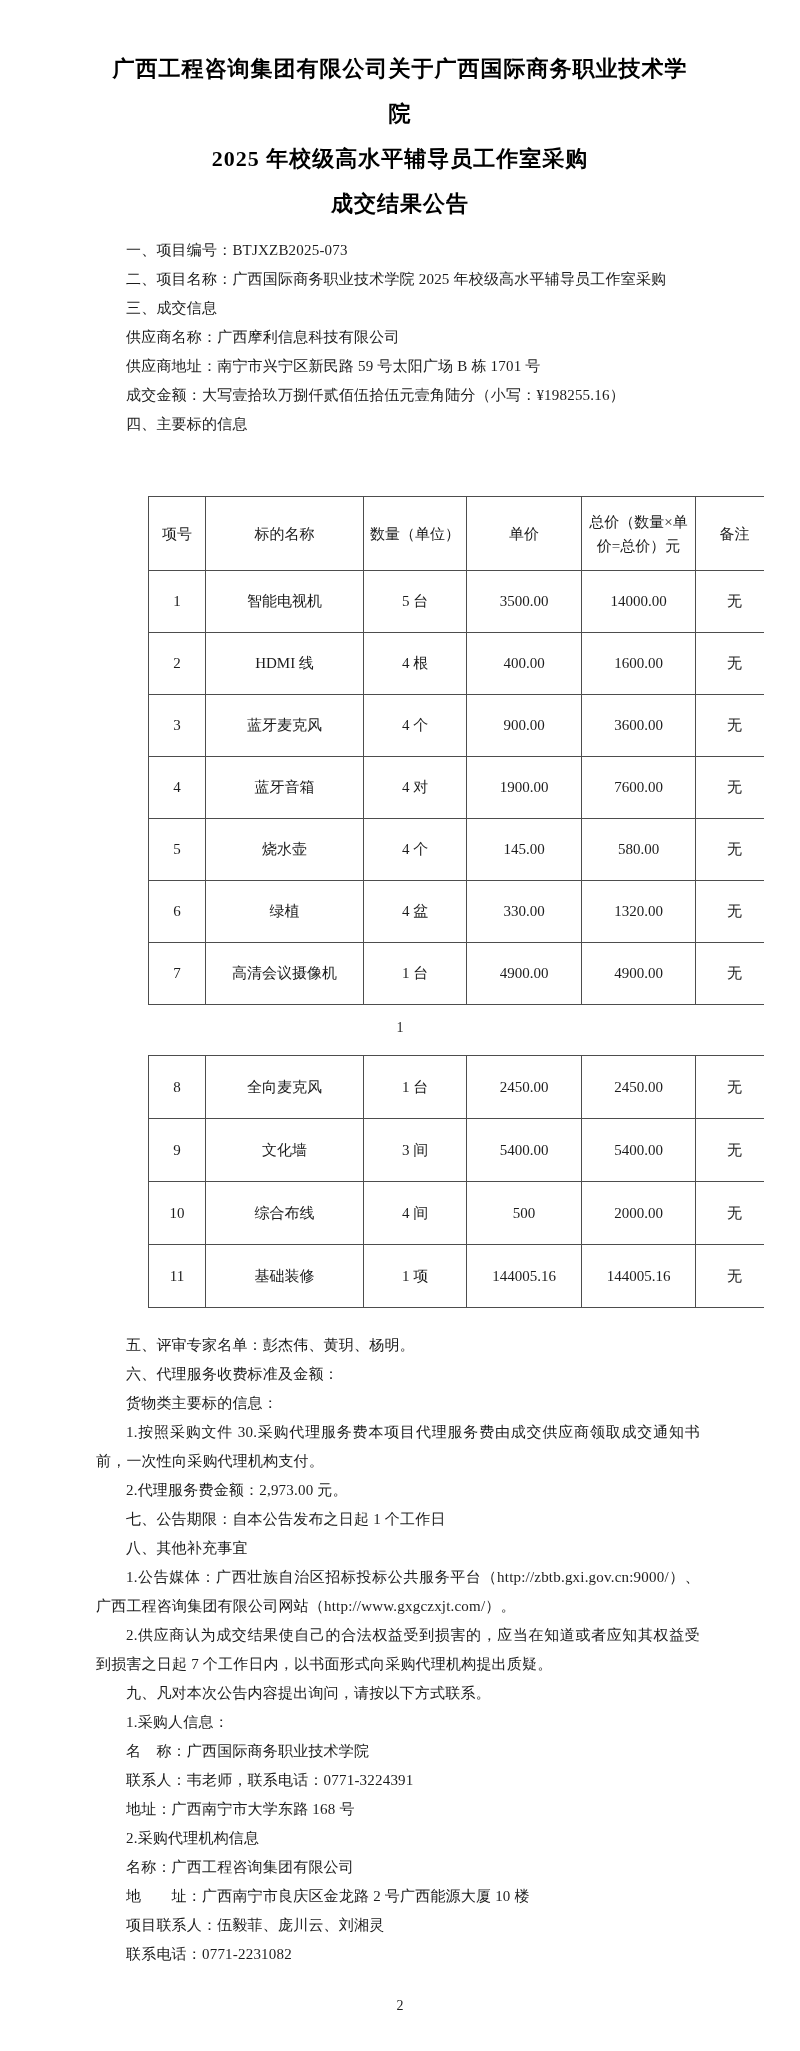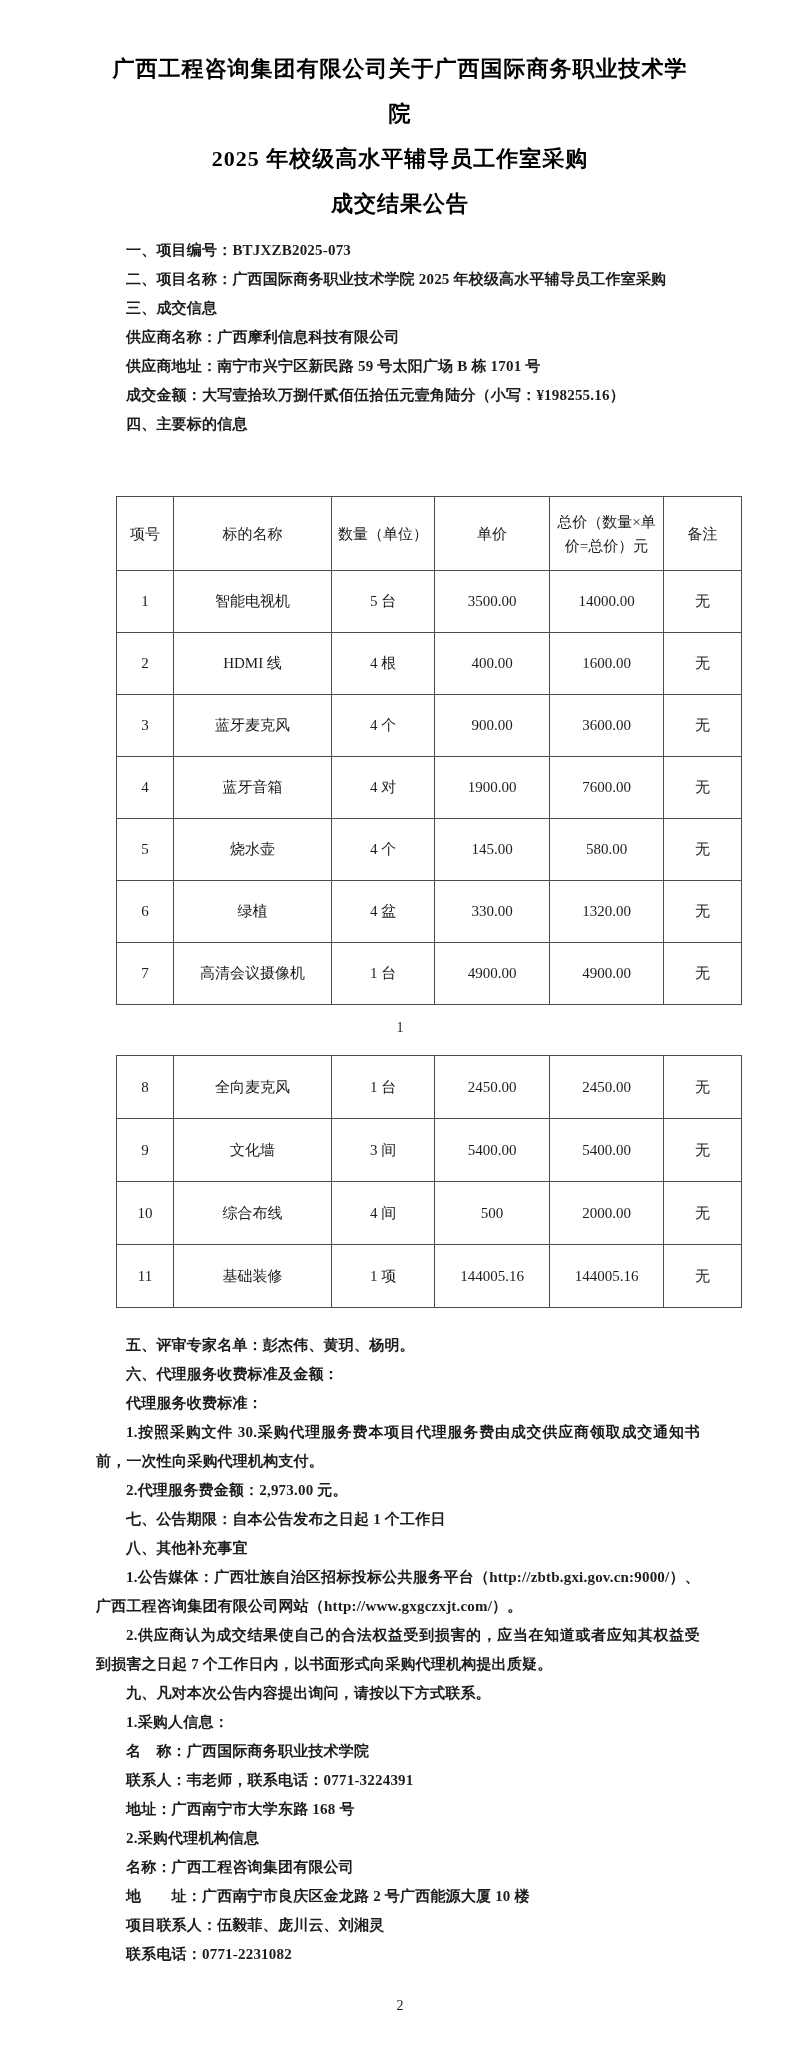--- a/index.html
+++ b/index.html
@@ -21,36 +21,35 @@
   .title-line {
     font-size: 22px;
     font-weight: bold;
     line-height: 45px;
     letter-spacing: 1px;
     color: #000000;
   }
   .body-block {
     padding-left: 60px;
     padding-right: 64px;
-    font-weight: bold;
   }
   .intro-block { margin-top: 10px; }
   .closing-block { margin-top: 23px; }
   .para {
     margin: 0;
     font-size: 15px;
     line-height: 29px;
     text-indent: 2em;
     letter-spacing: 0.2px;
     text-align: justify;
   }
   .goods-table {
     border-collapse: collapse;
     table-layout: fixed;
-    margin-left: 80px;
+    margin-left: 112px;
     width: 625px;
     font-size: 15px;
   }
   .table1 { margin-top: 57px; }
   .table2 { margin-top: 13px; }
   .goods-table td, .goods-table th {
     border: 1px solid #4d4d4d;
     text-align: center;
     vertical-align: middle;
     font-weight: normal;
@@ -213,21 +212,21 @@
           <td>144005.16</td>
           <td>144005.16</td>
           <td>无</td>
         </tr>
       </tbody>
   </table>
 
   <div class="body-block closing-block" id="closing-block">
       <p class="para">五、评审专家名单：彭杰伟、黄玥、杨明。</p>
       <p class="para">六、代理服务收费标准及金额：</p>
-      <p class="para">代理服务收费标准：</p>
+      <p class="para">货物类主要标的信息：</p>
       <p class="para">1.按照采购文件 30.采购代理服务费本项目代理服务费由成交供应商领取成交通知书前，一次性向采购代理机构支付。</p>
       <p class="para">2.代理服务费金额：2,973.00 元。</p>
       <p class="para">七、公告期限：自本公告发布之日起 1 个工作日</p>
       <p class="para">八、其他补充事宜</p>
       <p class="para">1.公告媒体：广西壮族自治区招标投标公共服务平台（http://zbtb.gxi.gov.cn:9000/）、广西工程咨询集团有限公司网站（http://www.gxgczxjt.com/）。</p>
       <p class="para">2.供应商认为成交结果使自己的合法权益受到损害的，应当在知道或者应知其权益受到损害之日起 7 个工作日内，以书面形式向采购代理机构提出质疑。</p>
       <p class="para">九、凡对本次公告内容提出询问，请按以下方式联系。</p>
       <p class="para">1.采购人信息：</p>
       <p class="para">名　称：广西国际商务职业技术学院</p>
       <p class="para">联系人：韦老师，联系电话：0771-3224391</p>

